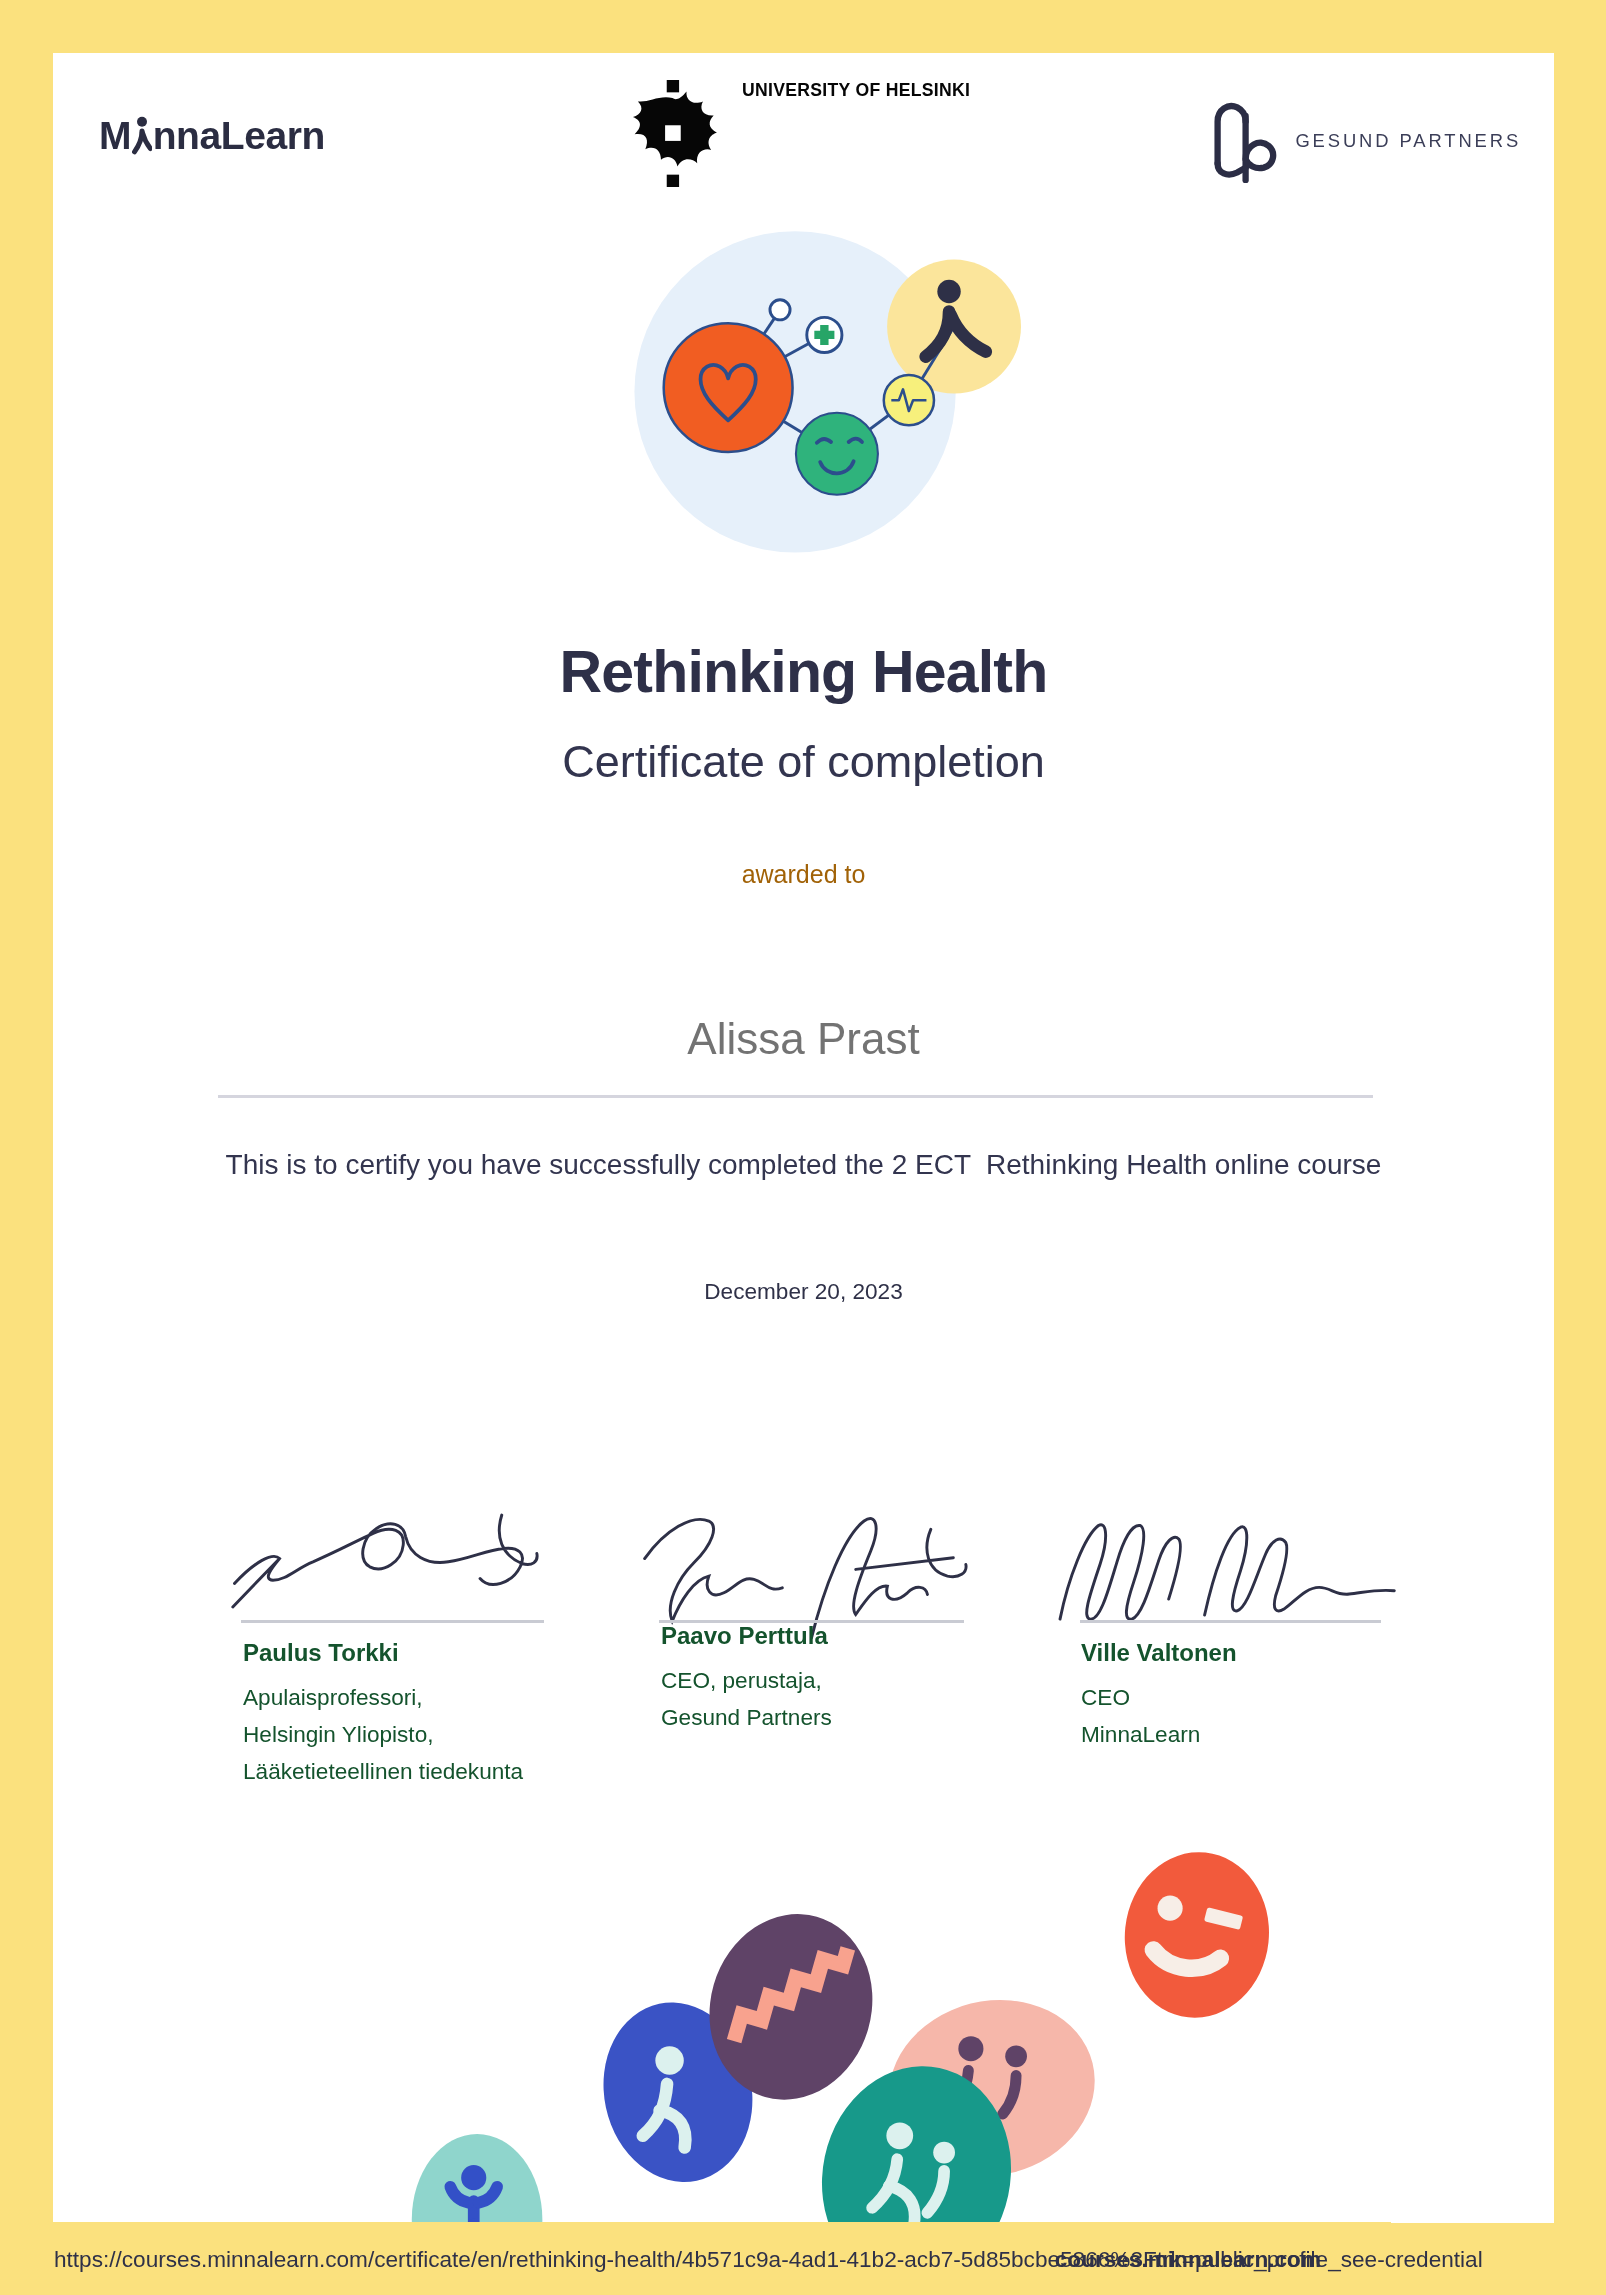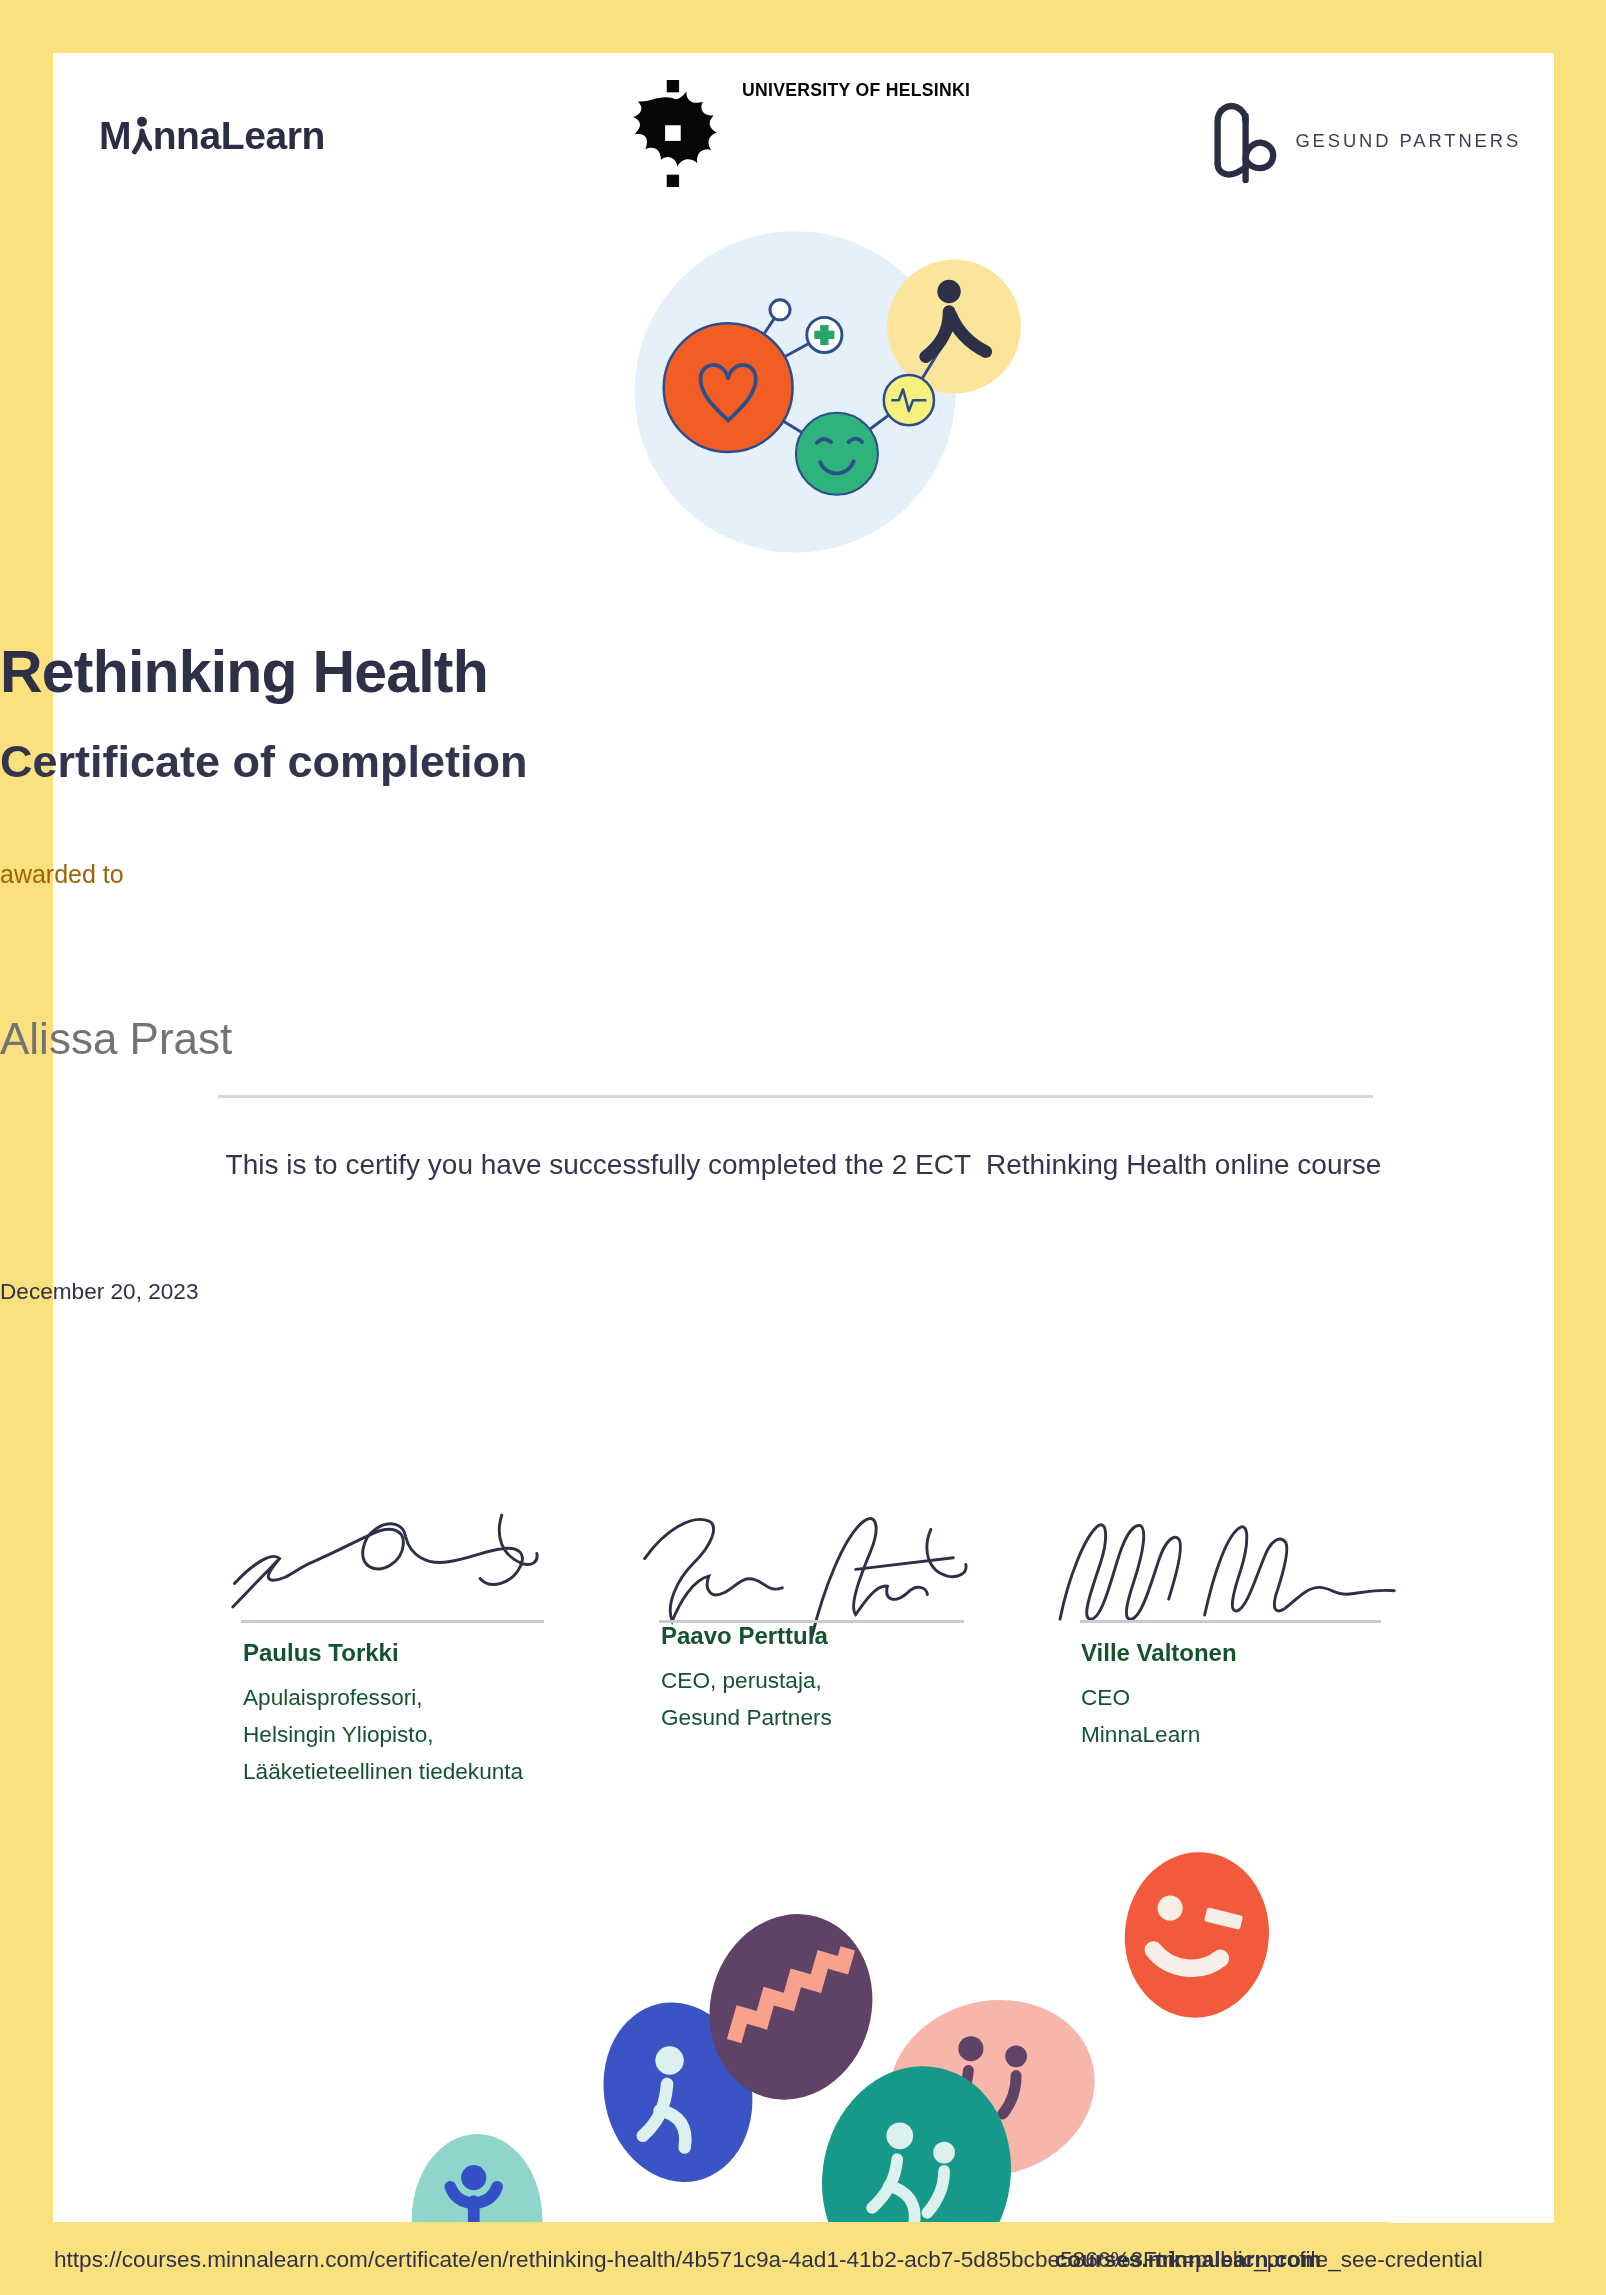--- a/index.html
+++ b/index.html
@@ -1,29 +1,29 @@
 <!DOCTYPE html>
 <html style="font-size:13.4px"><head>
 <meta charset="utf-8">
 <style>
   html,body{margin:0;padding:0;}
   body{font-family:"Liberation Sans", sans-serif; background:#ffffff;}
   .page{position:relative;width:1607px;height:2295px;background:#FBE17E;overflow:hidden;}
   .sheet{position:absolute;left:53px;top:53px;width:1501px;height:2170px;background:#ffffff;}
   .abs{position:absolute;}
-  .centered{left:0;right:0;}
+  .centered{left:0;right:0;text-align:center;}
   
   .ml-logo{left:99px;top:114px;font-size:39px;font-weight:700;color:#2b2d42;letter-spacing:-0.4px;display:flex;align-items:flex-start;}
   .uh-group{left:623px;top:80px;display:flex;align-items:flex-start;}
   .uh-text{font-size:17.6px;font-weight:700;color:#060606;letter-spacing:0.3px;margin-left:20px;}
   .gp-group{left:1203px;top:99px;display:flex;align-items:center;}
   .gp-text{font-size:18.4px;font-weight:400;color:#3b3e58;letter-spacing:2.9px;margin-left:18.4px;}
   
   .title{top:638px;font-size:59px;font-weight:700;color:#2e3048;letter-spacing:-0.8px;}
-  .subtitle{top:736px;font-size:45px;font-weight:700;color:#33354f;}
+  .subtitle{top:736px;font-size:45px;font-weight:400;color:#33354f;}
   .awarded{top:860px;font-size:25px;color:#a16207;}
   .name{top:1014px;font-size:44px;color:#737373;}
   .rule{top:1095px;left:218px;width:1155px;height:3.3px;background:#d5d5de;}
   .bodytext{top:1143px;left:0;right:0;margin:0 auto;max-width:1230px;text-align:center;
             font-size:28px;line-height:44px;color:#33354f;white-space:pre-wrap;}
   .date{top:1279px;font-size:22.6px;color:#2f3148;}
   
   .sigline{height:2.5px;background:#c9cbd3;}
   .sigcol{color:#14532d;}
   .signame{font-size:24px;font-weight:700;margin-bottom:11.7px;}

